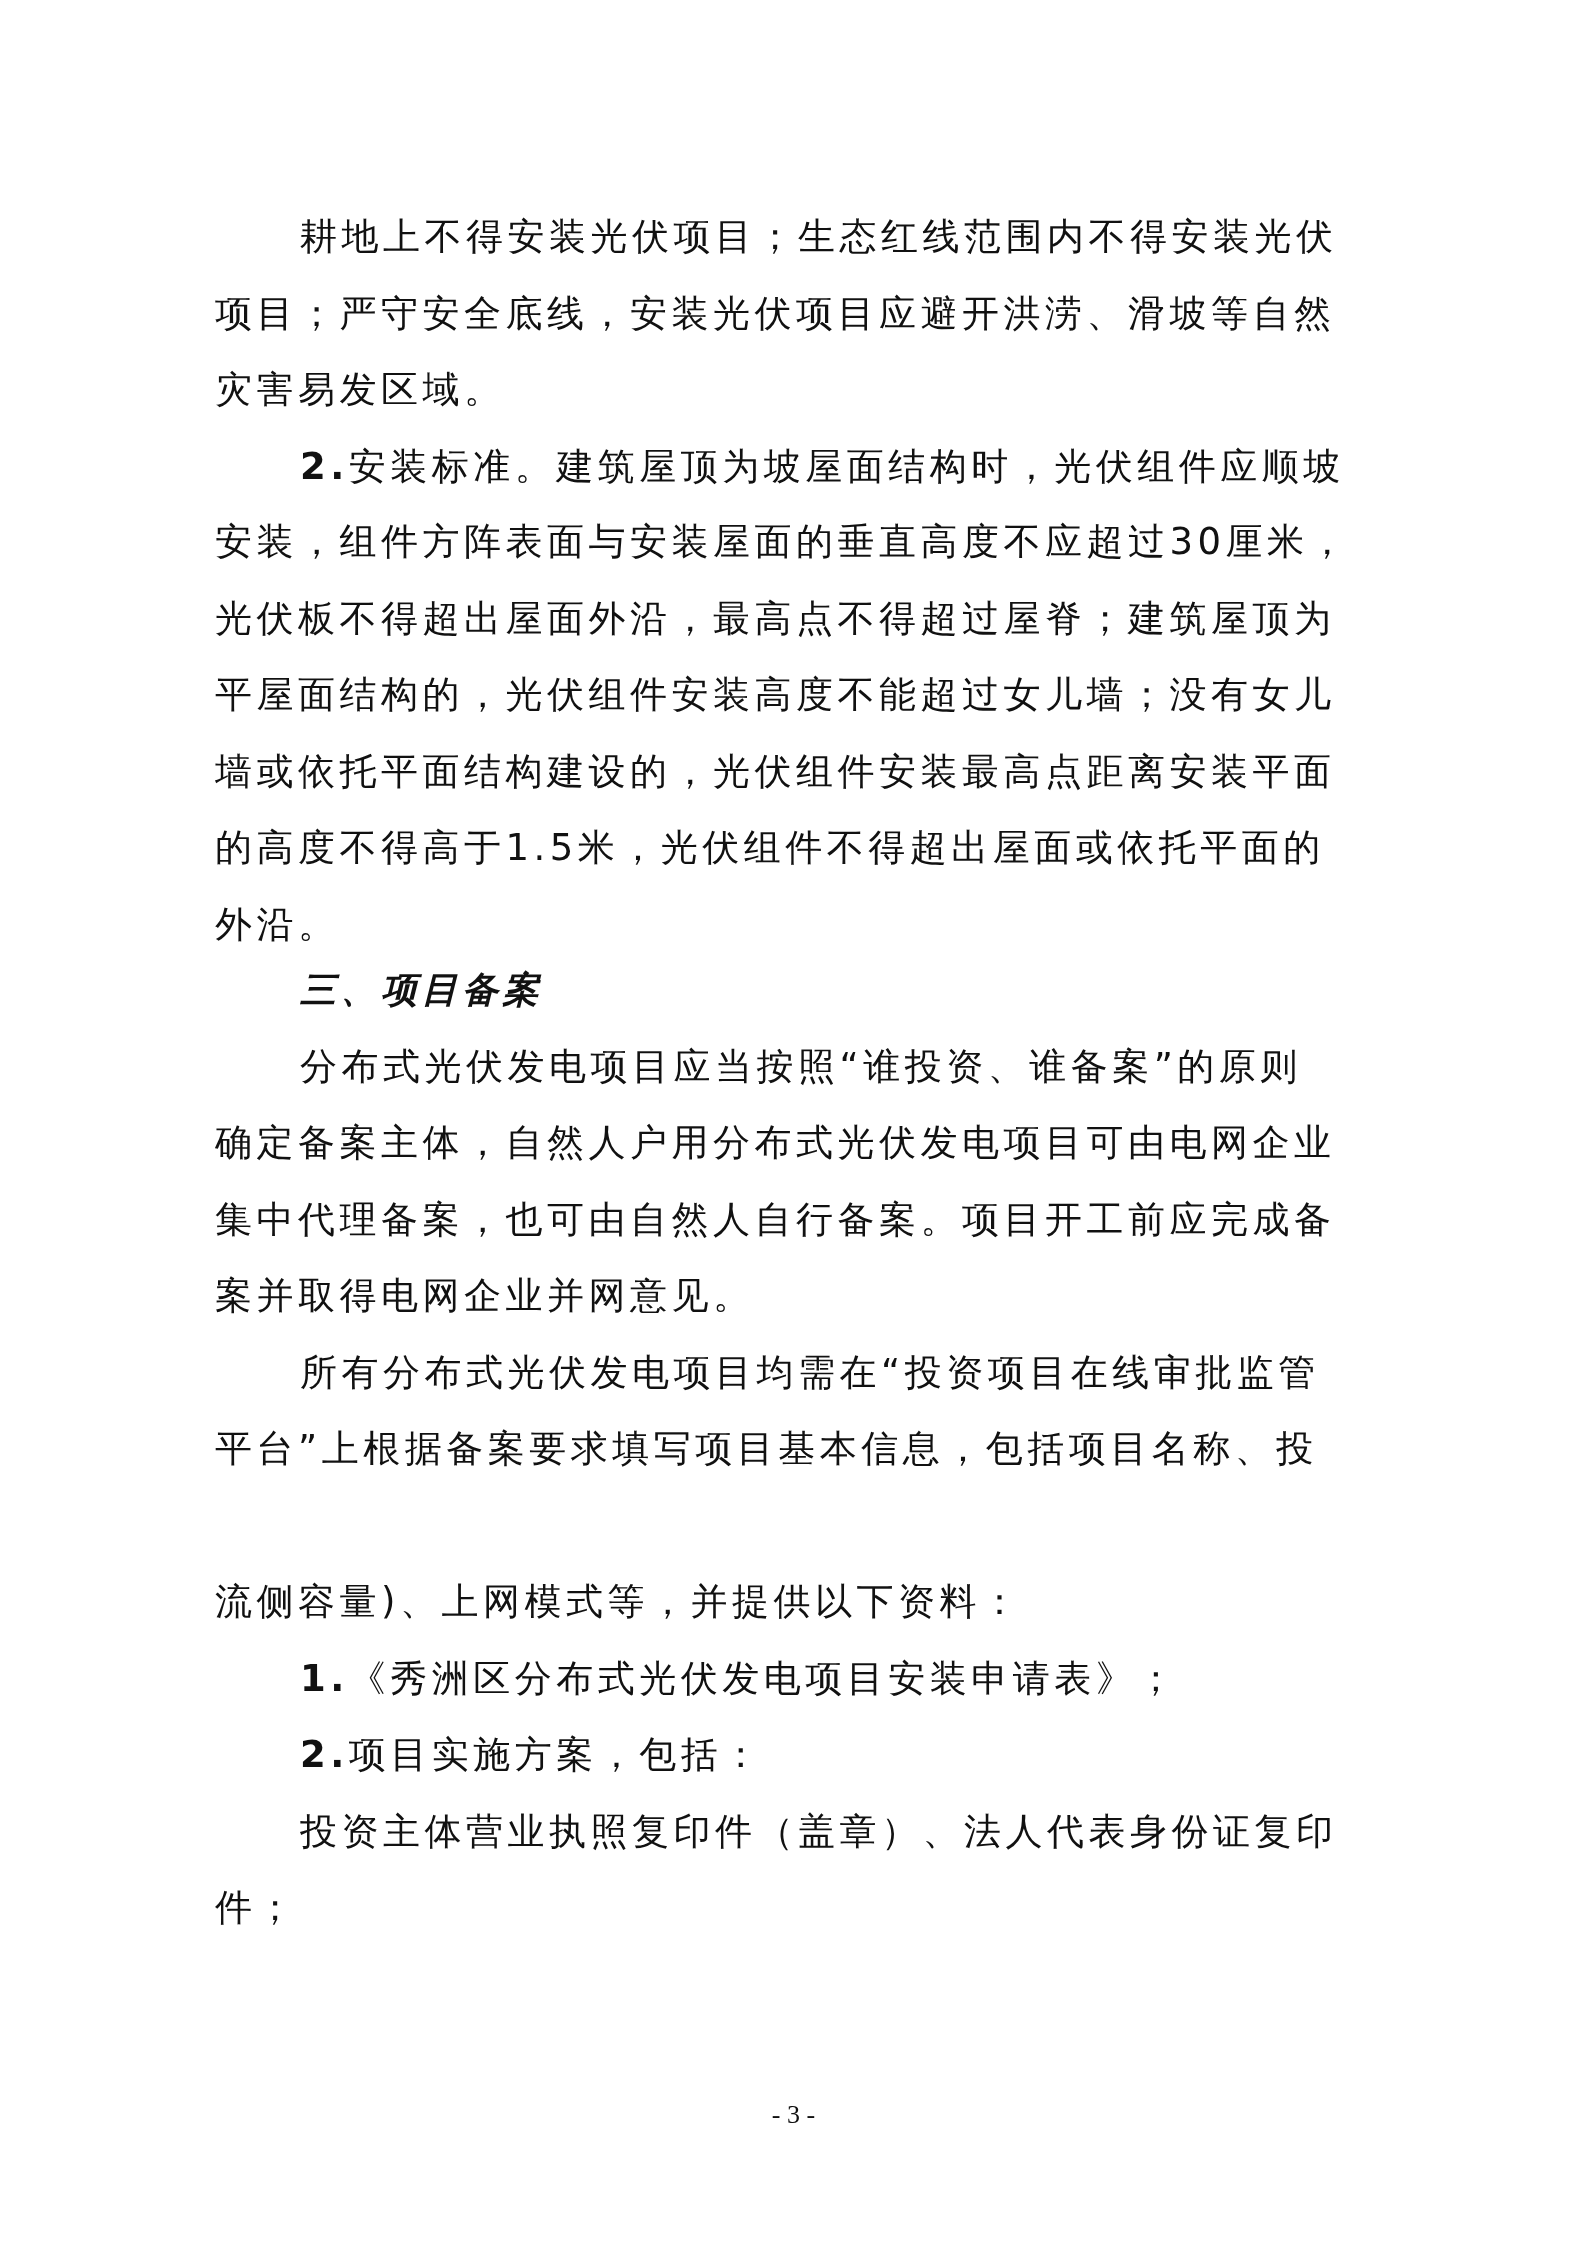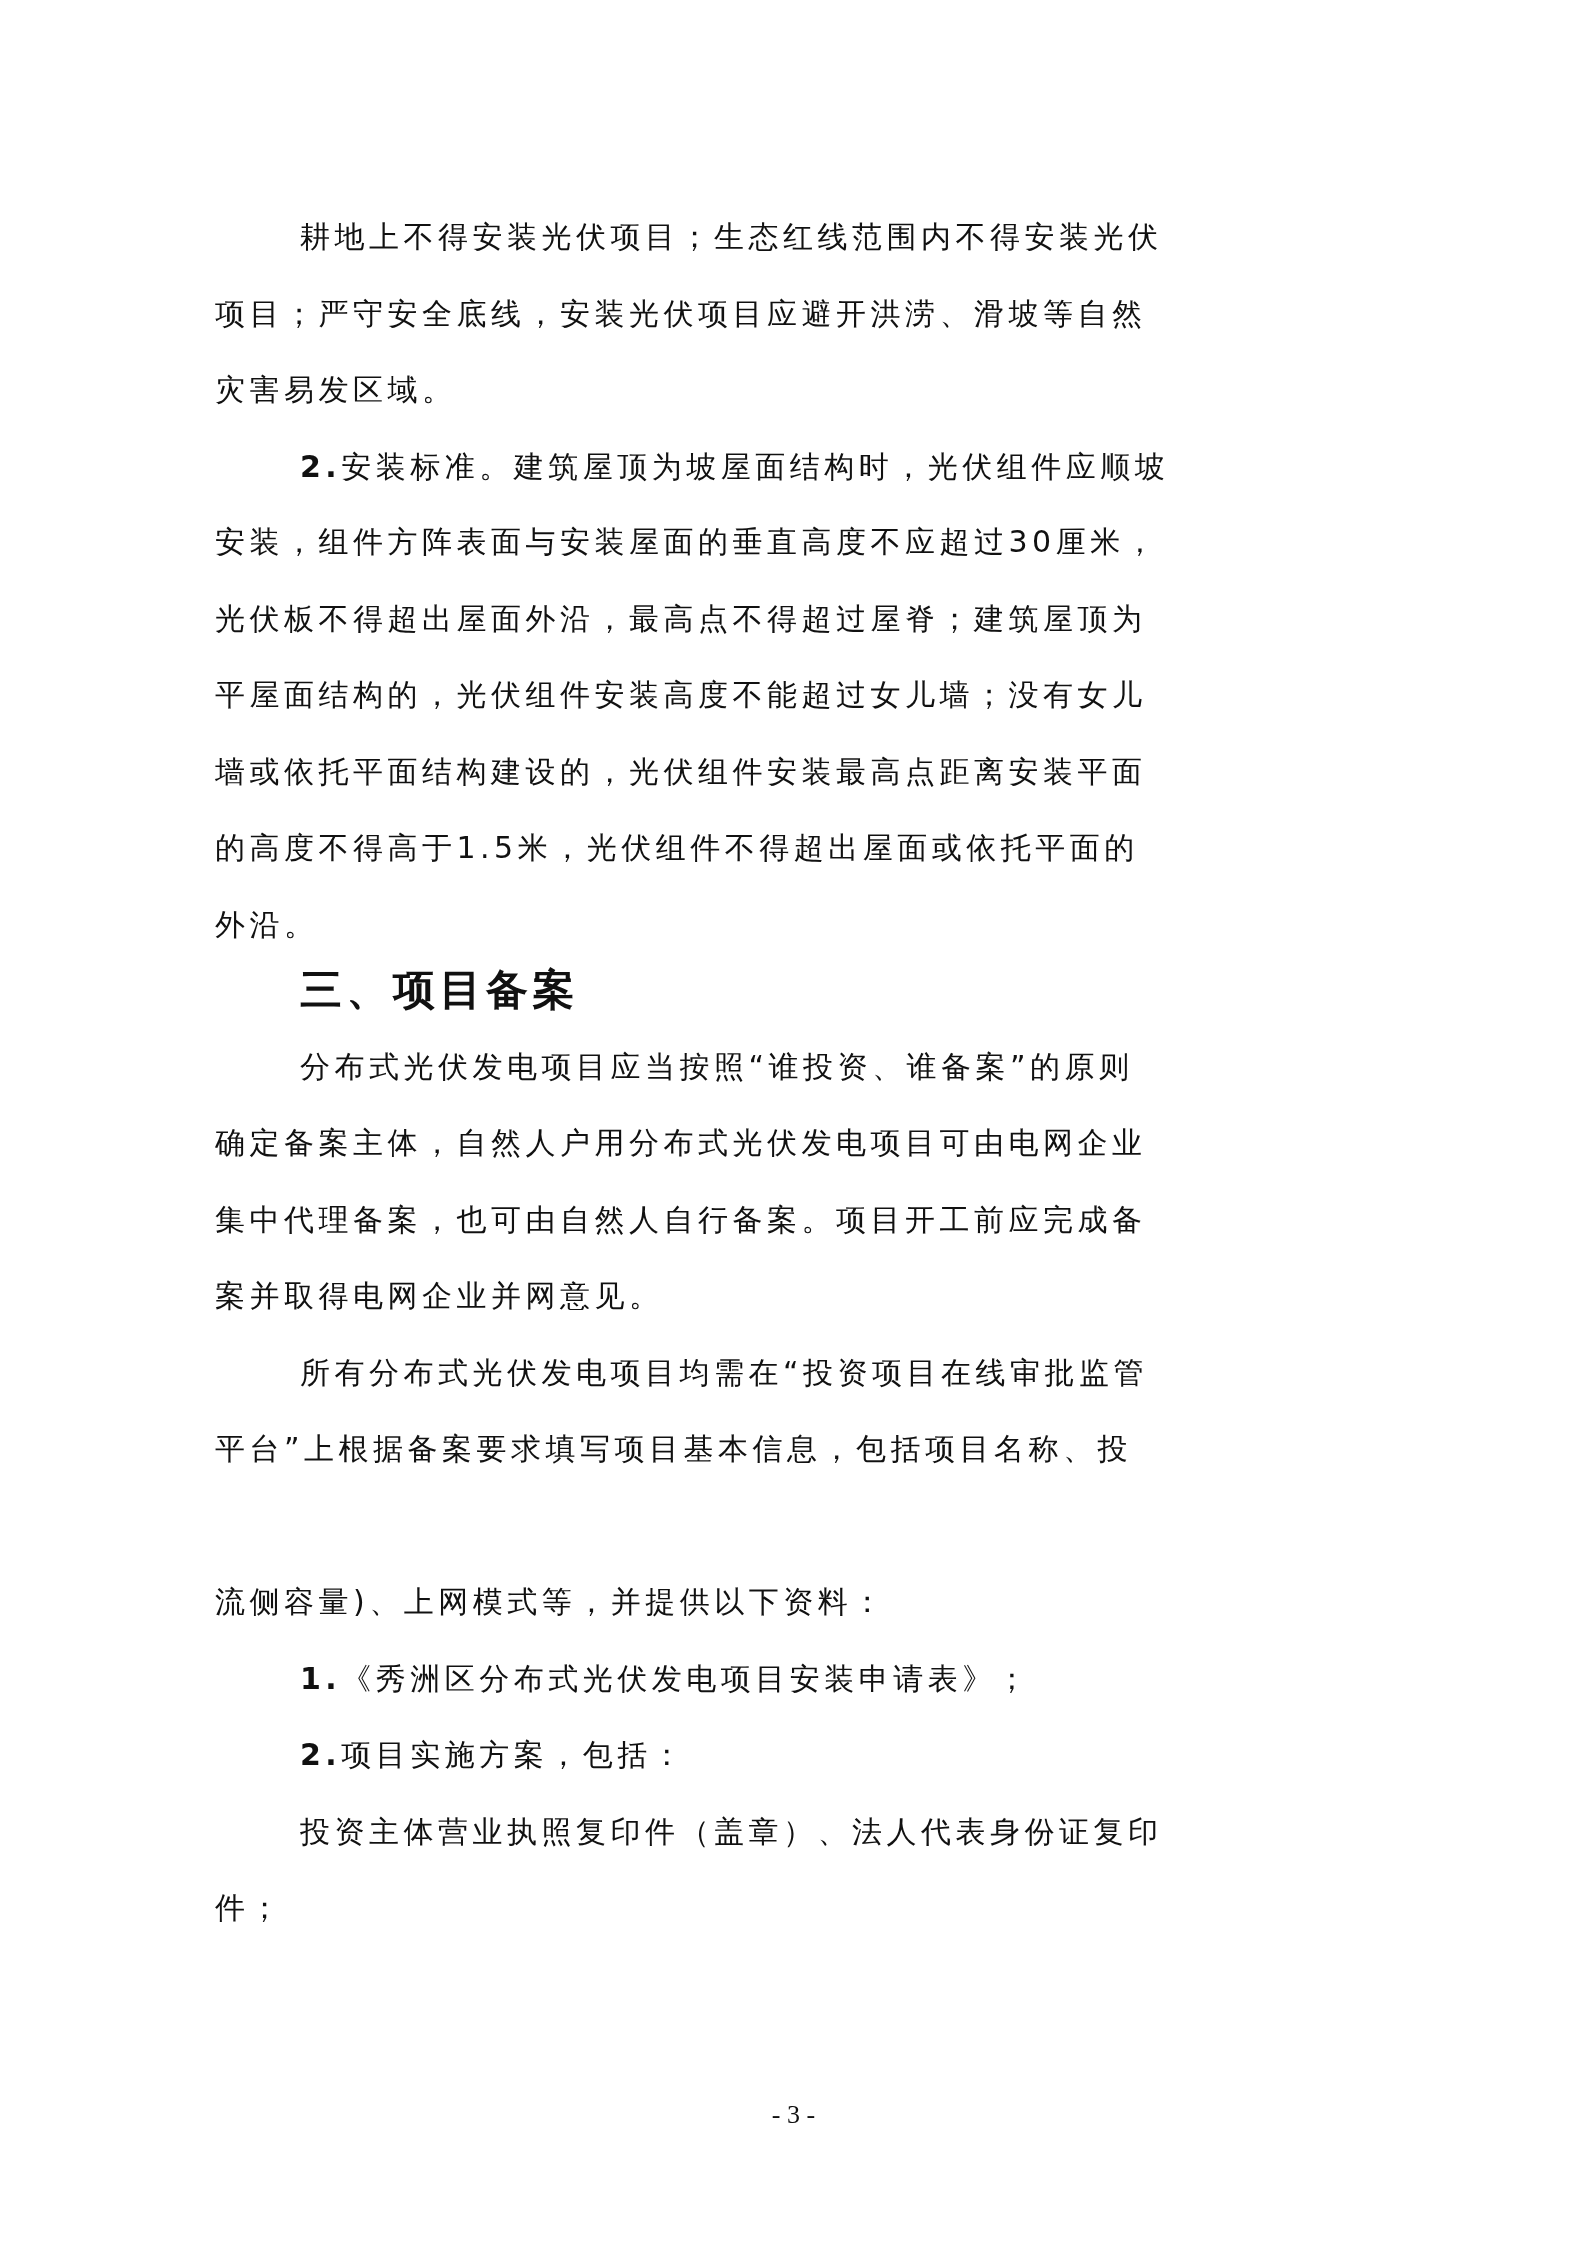--- a/index.html
+++ b/index.html
@@ -1,23 +1,23 @@
 <!DOCTYPE html>
 <html><head>
 <meta charset="utf-8">
 <style>
   html, body { margin: 0; padding: 0; background: #ffffff; }
   body { width: 1587px; height: 2245px; position: relative; overflow: hidden;
          font-family: "DejaVu Sans", "Liberation Sans", sans-serif; color: #111; }
   .page { position: absolute; left: 0; top: 0; width: 1587px; height: 2245px; }
-  .line { position: absolute; left: 215px; width: 1160px; font-size: 30px; line-height: 44px;
+  .line { position: absolute; left: 215px; width: 1160px; font-size: 37px; line-height: 44px;
           white-space: nowrap; letter-spacing: 4.5px; text-align: justify; }
   .indent { left: 300px; }
   .bold { font-weight: bold; }
-  .heading { font-weight: bold; font-size: 42px; }
+  .heading { font-weight: bold; font-size: 36px; font-style: italic; }
   .pagenum { position: absolute; top: 2100px; left: 0; width: 1587px; text-align: center;
              font-family: "Liberation Serif", serif; font-size: 26px; }
 </style>
 </head>
 <body>
 
 <div class="page">
   <div class="line indent" style="top:215px">耕地上不得安装光伏项目；生态红线范围内不得安装光伏</div>
   <div class="line" style="top:292px">项目；严守安全底线，安装光伏项目应避开洪涝、滑坡等自然</div>
   <div class="line" style="top:368px">灾害易发区域。</div>

